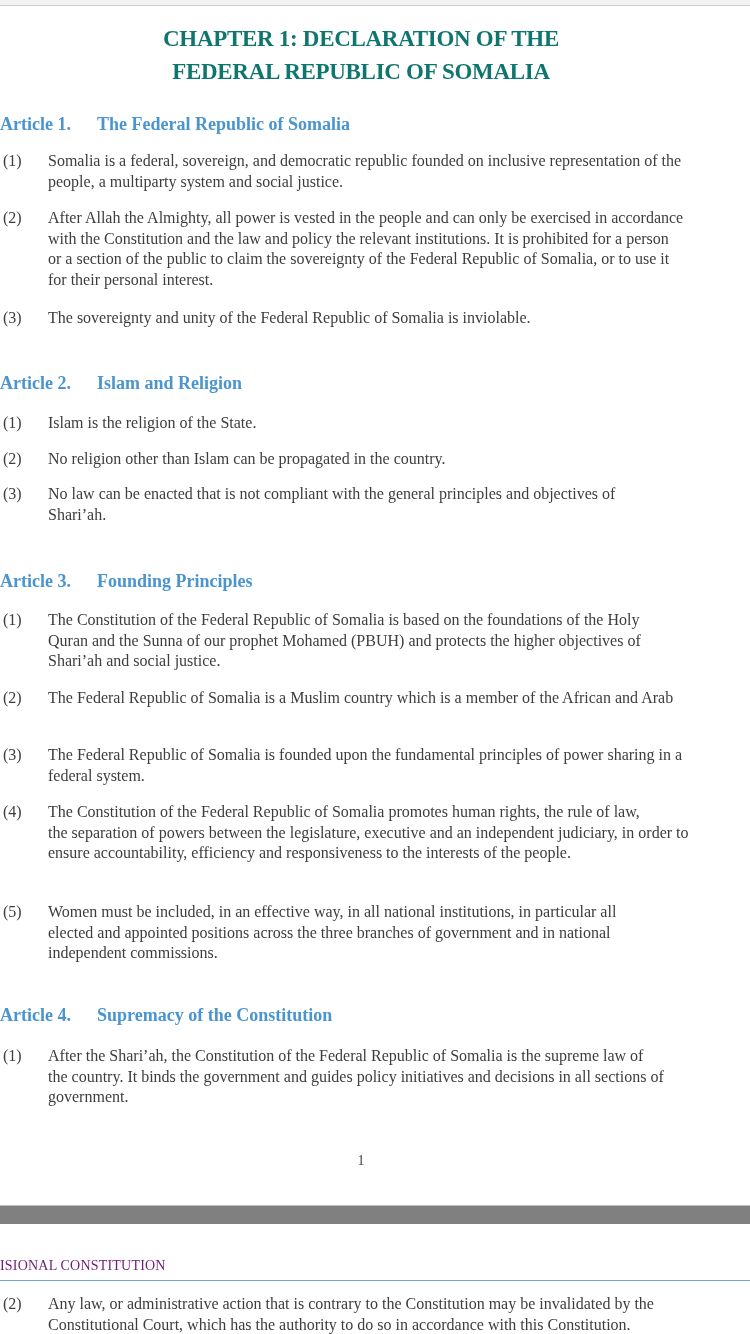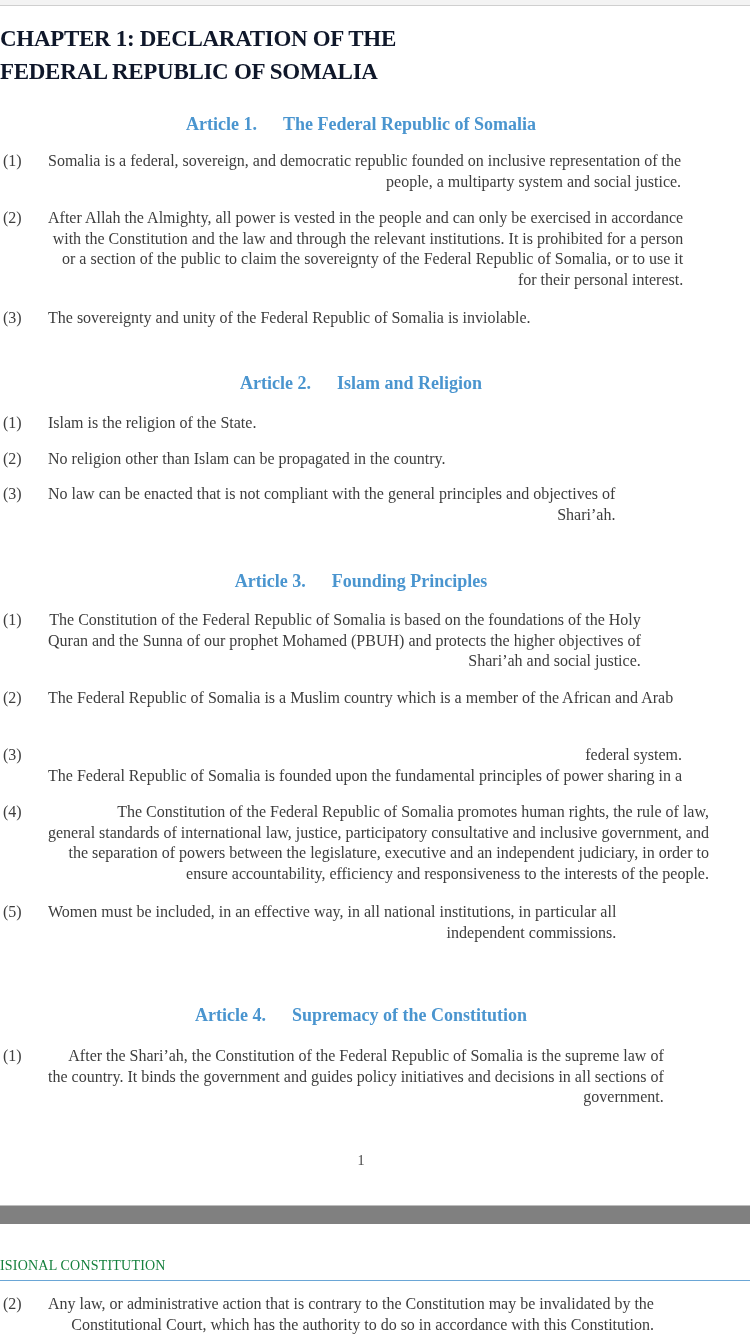--- a/index.html
+++ b/index.html
@@ -4,36 +4,36 @@
 <style>
   html, body { margin: 0; padding: 0; }
   body {
     width: 750px; height: 1334px; overflow: hidden; background: #ffffff;
     font-family: "Liberation Serif", "DejaVu Serif", serif; color: #3a3a3a;
     position: relative;
   }
   .topline { position: absolute; top: 0; left: 0; width: 750px; height: 5px; background: #f3f3f3; border-bottom: 1px solid #cfcfcf; }
   .page { position: absolute; top: 6px; left: 0; width: 750px; height: 1199px; }
   .chapter {
-    position: absolute; top: 16px; left: 0; width: 722px; text-align: left;
-    font-weight: bold; font-size: 23px; line-height: 33px; color: #0f172a; letter-spacing: -0.3px;
+    position: absolute; top: 16px; left: 0; width: 722px; text-align: center;
+    font-weight: bold; font-size: 23px; line-height: 33px; color: #0f766e; letter-spacing: -0.3px;
   }
   .art-title {
-    position: absolute; left: 0; width: 722px; text-align: center;
+    position: absolute; left: 0; width: 722px; 
     color: #4a95cf; font-weight: bold; font-size: 18px; line-height: 22px;
   }
   .art-title .num { margin-right: 26px; }
   .clause { position: absolute; left: 0; width: 760px; font-size: 16px; line-height: 20.5px; color: #3d3d3d; white-space: nowrap; }
   .clause .n { position: absolute; left: 3px; top: 0; }
   .clause .t { position: absolute; left: 48px; top: 0; }
-  .clause .t span { display: block; text-align: right; }
+  .clause .t span { display: block; }
   .pagenum { position: absolute; top: 1147px; left: 0; width: 722px; text-align: center; font-size: 14px; color: #444; }
   .gap { position: absolute; top: 1205px; left: 0; width: 750px; height: 18px; background: #808080; border-top: 1px solid #bdbdbd; border-bottom: 1px solid #a0a0a0; }
   .page2 { position: absolute; top: 1224px; left: 0; width: 750px; height: 110px; background: #fff; }
-  .header2 { position: absolute; top: 34px; left: 0; font-size: 14px; color: #15803d; letter-spacing: 0.2px; }
+  .header2 { position: absolute; top: 34px; left: 0; font-size: 14px; color: #701a75; letter-spacing: 0.2px; }
   .hr2 { position: absolute; top: 56px; left: 0; width: 750px; height: 1px; background: #6aa6d6; }
 </style>
 </head>
 <body>
 
 <div class="topline"></div>
 
 <div class="page">
   <div class="chapter">
     <div>CHAPTER 1: DECLARATION OF THE</div>
@@ -47,21 +47,21 @@
     <span class="n">(1)</span>
     <div class="t">
       <span>Somalia is a federal, sovereign, and democratic republic founded on inclusive representation of the</span>
       <span>people, a multiparty system and social justice.</span>
     </div>
   </div>
   <div class="clause" style="top:202px">
     <span class="n">(2)</span>
     <div class="t">
       <span>After Allah the Almighty, all power is vested in the people and can only be exercised in accordance</span>
-      <span>with the Constitution and the law and through the relevant institutions. It is prohibited for a person</span>
+      <span>with the Constitution and the law and policy the relevant institutions. It is prohibited for a person</span>
       <span>or a section of the public to claim the sovereignty of the Federal Republic of Somalia, or to use it</span>
       <span>for their personal interest.</span>
     </div>
   </div>
   <div class="clause" style="top:302px">
     <span class="n">(3)</span>
     <div class="t">
       <span>The sovereignty and unity of the Federal Republic of Somalia is inviolable.</span>
     </div>
   </div>
@@ -102,37 +102,37 @@
   </div>
   <div class="clause" style="top:682px">
     <span class="n">(2)</span>
     <div class="t">
       <span>The Federal Republic of Somalia is a Muslim country which is a member of the African and Arab</span>
     </div>
   </div>
   <div class="clause" style="top:739px">
     <span class="n">(3)</span>
     <div class="t">
+      <span>The Federal Republic of Somalia is founded upon the fundamental principles of power sharing in a</span>
       <span>federal system.</span>
-      <span>The Federal Republic of Somalia is founded upon the fundamental principles of power sharing in a</span>
     </div>
   </div>
   <div class="clause" style="top:796px">
     <span class="n">(4)</span>
     <div class="t">
       <span>The Constitution of the Federal Republic of Somalia promotes human rights, the rule of law,</span>
-      <span>general standards of international law, justice, participatory consultative and inclusive government, and</span>
       <span>the separation of powers between the legislature, executive and an independent judiciary, in order to</span>
       <span>ensure accountability, efficiency and responsiveness to the interests of the people.</span>
     </div>
   </div>
   <div class="clause" style="top:896px">
     <span class="n">(5)</span>
     <div class="t">
       <span>Women must be included, in an effective way, in all national institutions, in particular all</span>
+      <span>elected and appointed positions across the three branches of government and in national</span>
       <span>independent commissions.</span>
     </div>
   </div>
 
   <div class="art-title" style="top:998px">
     <span class="num">Article 4.</span><span>Supremacy of the Constitution</span>
   </div>
   <div class="clause" style="top:1040px">
     <span class="n">(1)</span>
     <div class="t">

